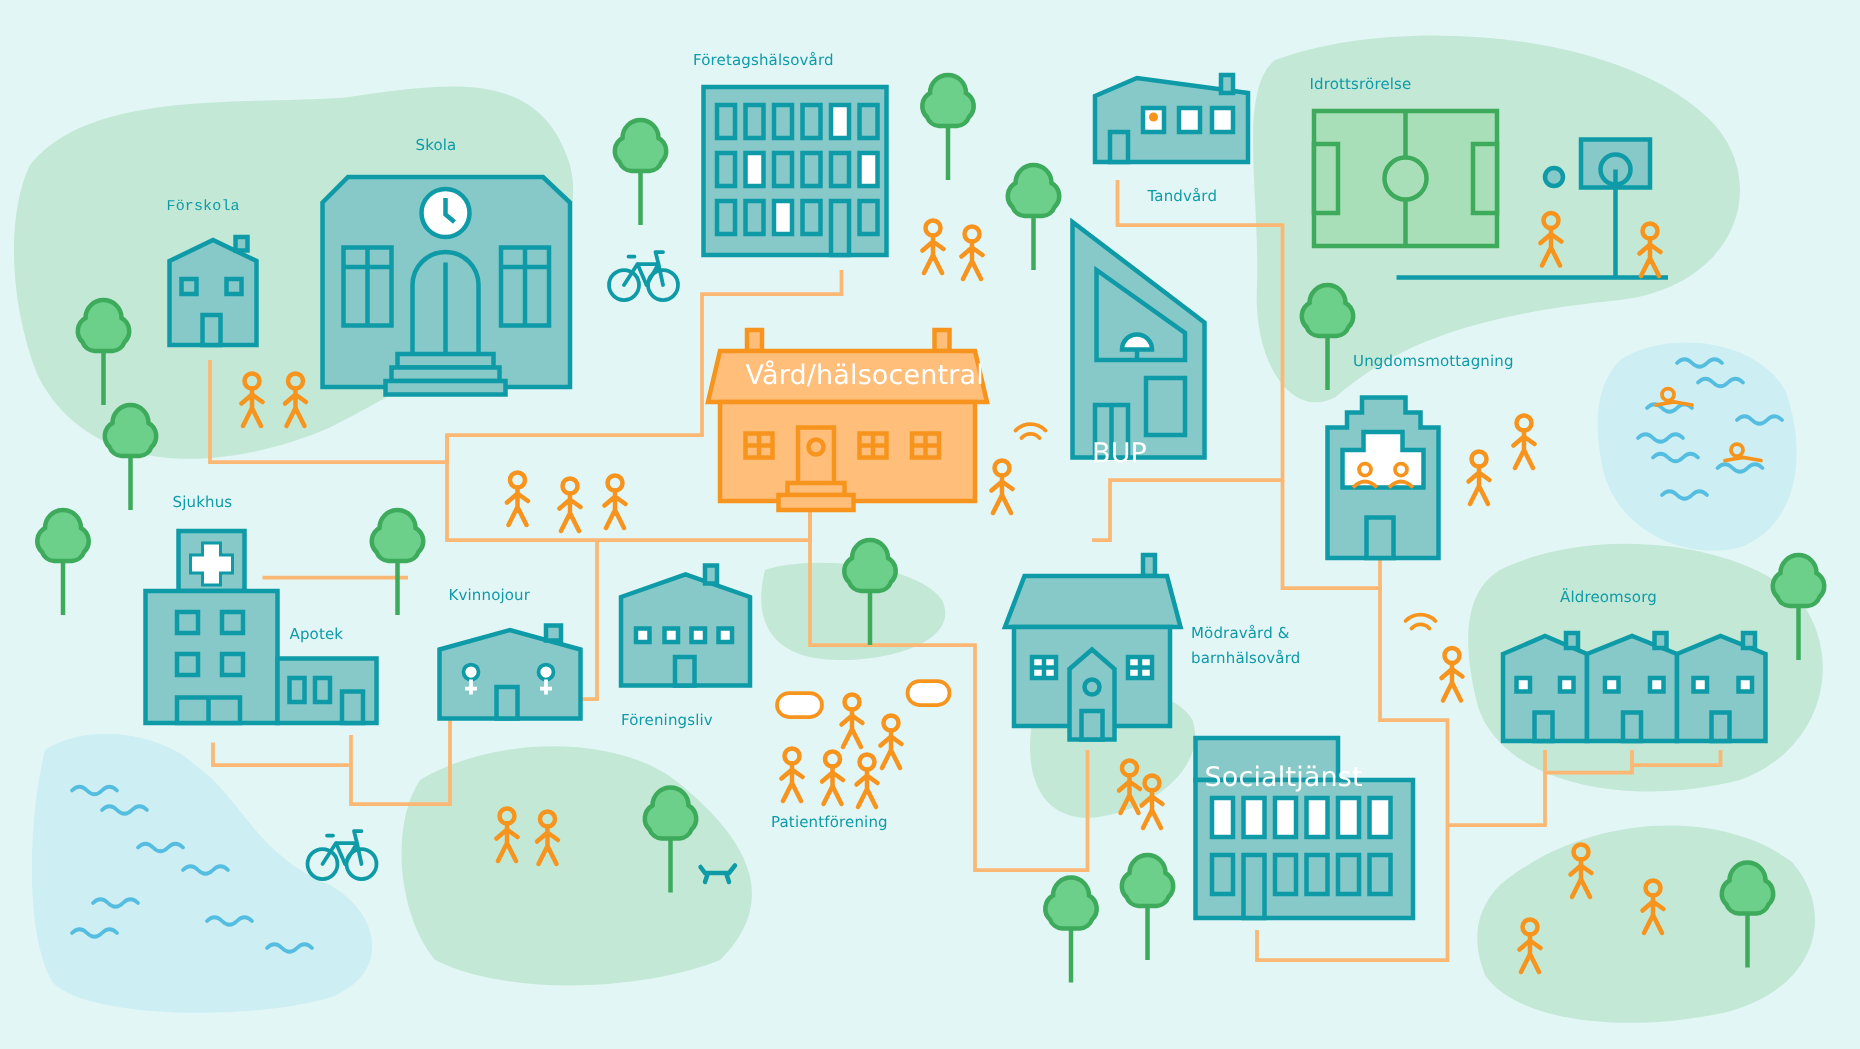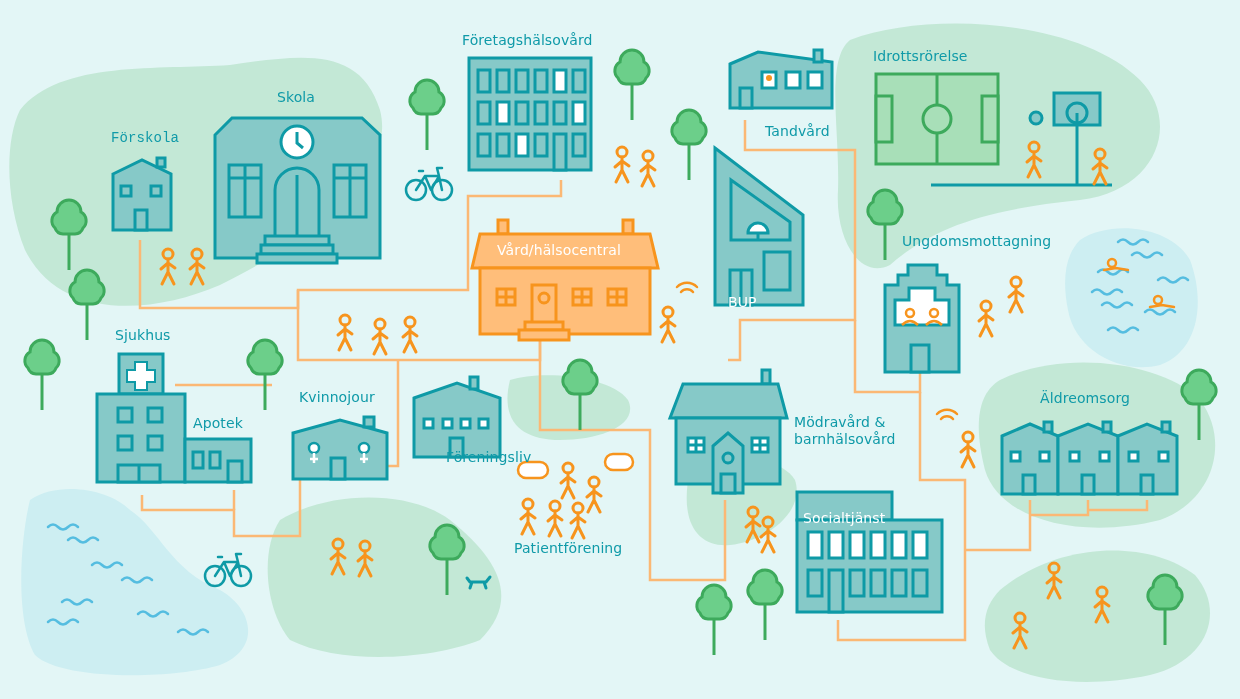--- a/index.html
+++ b/index.html
@@ -1,20 +1,20 @@
 <!DOCTYPE html>
 <html><head>
 <meta charset="utf-8">
 <style>
   html,body{margin:0;padding:0;}
   body{width:1240px;height:699px;overflow:hidden;background:#e3f6f6;font-family:"DejaVu Sans","Liberation Sans",sans-serif;}
   #stage{position:relative;width:1240px;height:699px;}
   #stage svg{position:absolute;left:0;top:0;}
-  .lbl{position:absolute;color:#0f9aa8;font-size:14px;letter-spacing:0.1px;white-space:nowrap;line-height:17px;}
-  .lbl.white{color:#ffffff;font-size:14px;}
+  .lbl{position:absolute;color:#0f9aa8;font-size:10px;letter-spacing:0.1px;white-space:nowrap;line-height:17px;}
+  .lbl.white{color:#ffffff;font-size:18px;}
   .lbl.multi{white-space:pre;}
 </style>
 </head>
 <body>
 
 <div id="stage">
 <svg width="1240" height="699" viewBox="0 0 1240 699" xmlns="http://www.w3.org/2000/svg">
   <defs>
     <g id="tree">
       <line x1="0" y1="0" x2="0" y2="40" stroke="#3daa5c" stroke-width="3"></line>
@@ -361,19 +361,19 @@
 <div class="lbl" style="left:111px;top:130px;font-family:Liberation Mono, monospace;">Förskola</div>
 <div class="lbl" style="left:462px;top:32px;">Företagshälsovård</div>
 <div class="lbl" style="left:765px;top:123px;">Tandvård</div>
 <div class="lbl" style="left:873px;top:48px;">Idrottsrörelse</div>
 <div class="lbl" style="left:902px;top:233px;">Ungdomsmottagning</div>
 <div class="lbl white" style="left:497px;top:242px;">Vård/hälsocentral</div>
 <div class="lbl white" style="left:728px;top:250px;margin-top:44px;">BUP</div>
 <div class="lbl" style="left:115px;top:327px;">Sjukhus</div>
 <div class="lbl" style="left:193px;top:415px;">Apotek</div>
 <div class="lbl" style="left:299px;top:389px;">Kvinnojour</div>
-<div class="lbl" style="left:414px;top:449px;margin-left:32px;">Föreningsliv</div>
+<div class="lbl" style="left:414px;top:472px;">Föreningsliv</div>
 <div class="lbl" style="left:514px;top:540px;">Patientförening</div>
 <div class="lbl multi" style="left:794px;top:414px;">Mödravård &amp;
 barnhälsovård</div>
 <div class="lbl white" style="left:803px;top:510px;">Socialtjänst</div>
 <div class="lbl" style="left:1040px;top:390px;">Äldreomsorg</div>
 </div>
 
 </body></html>

